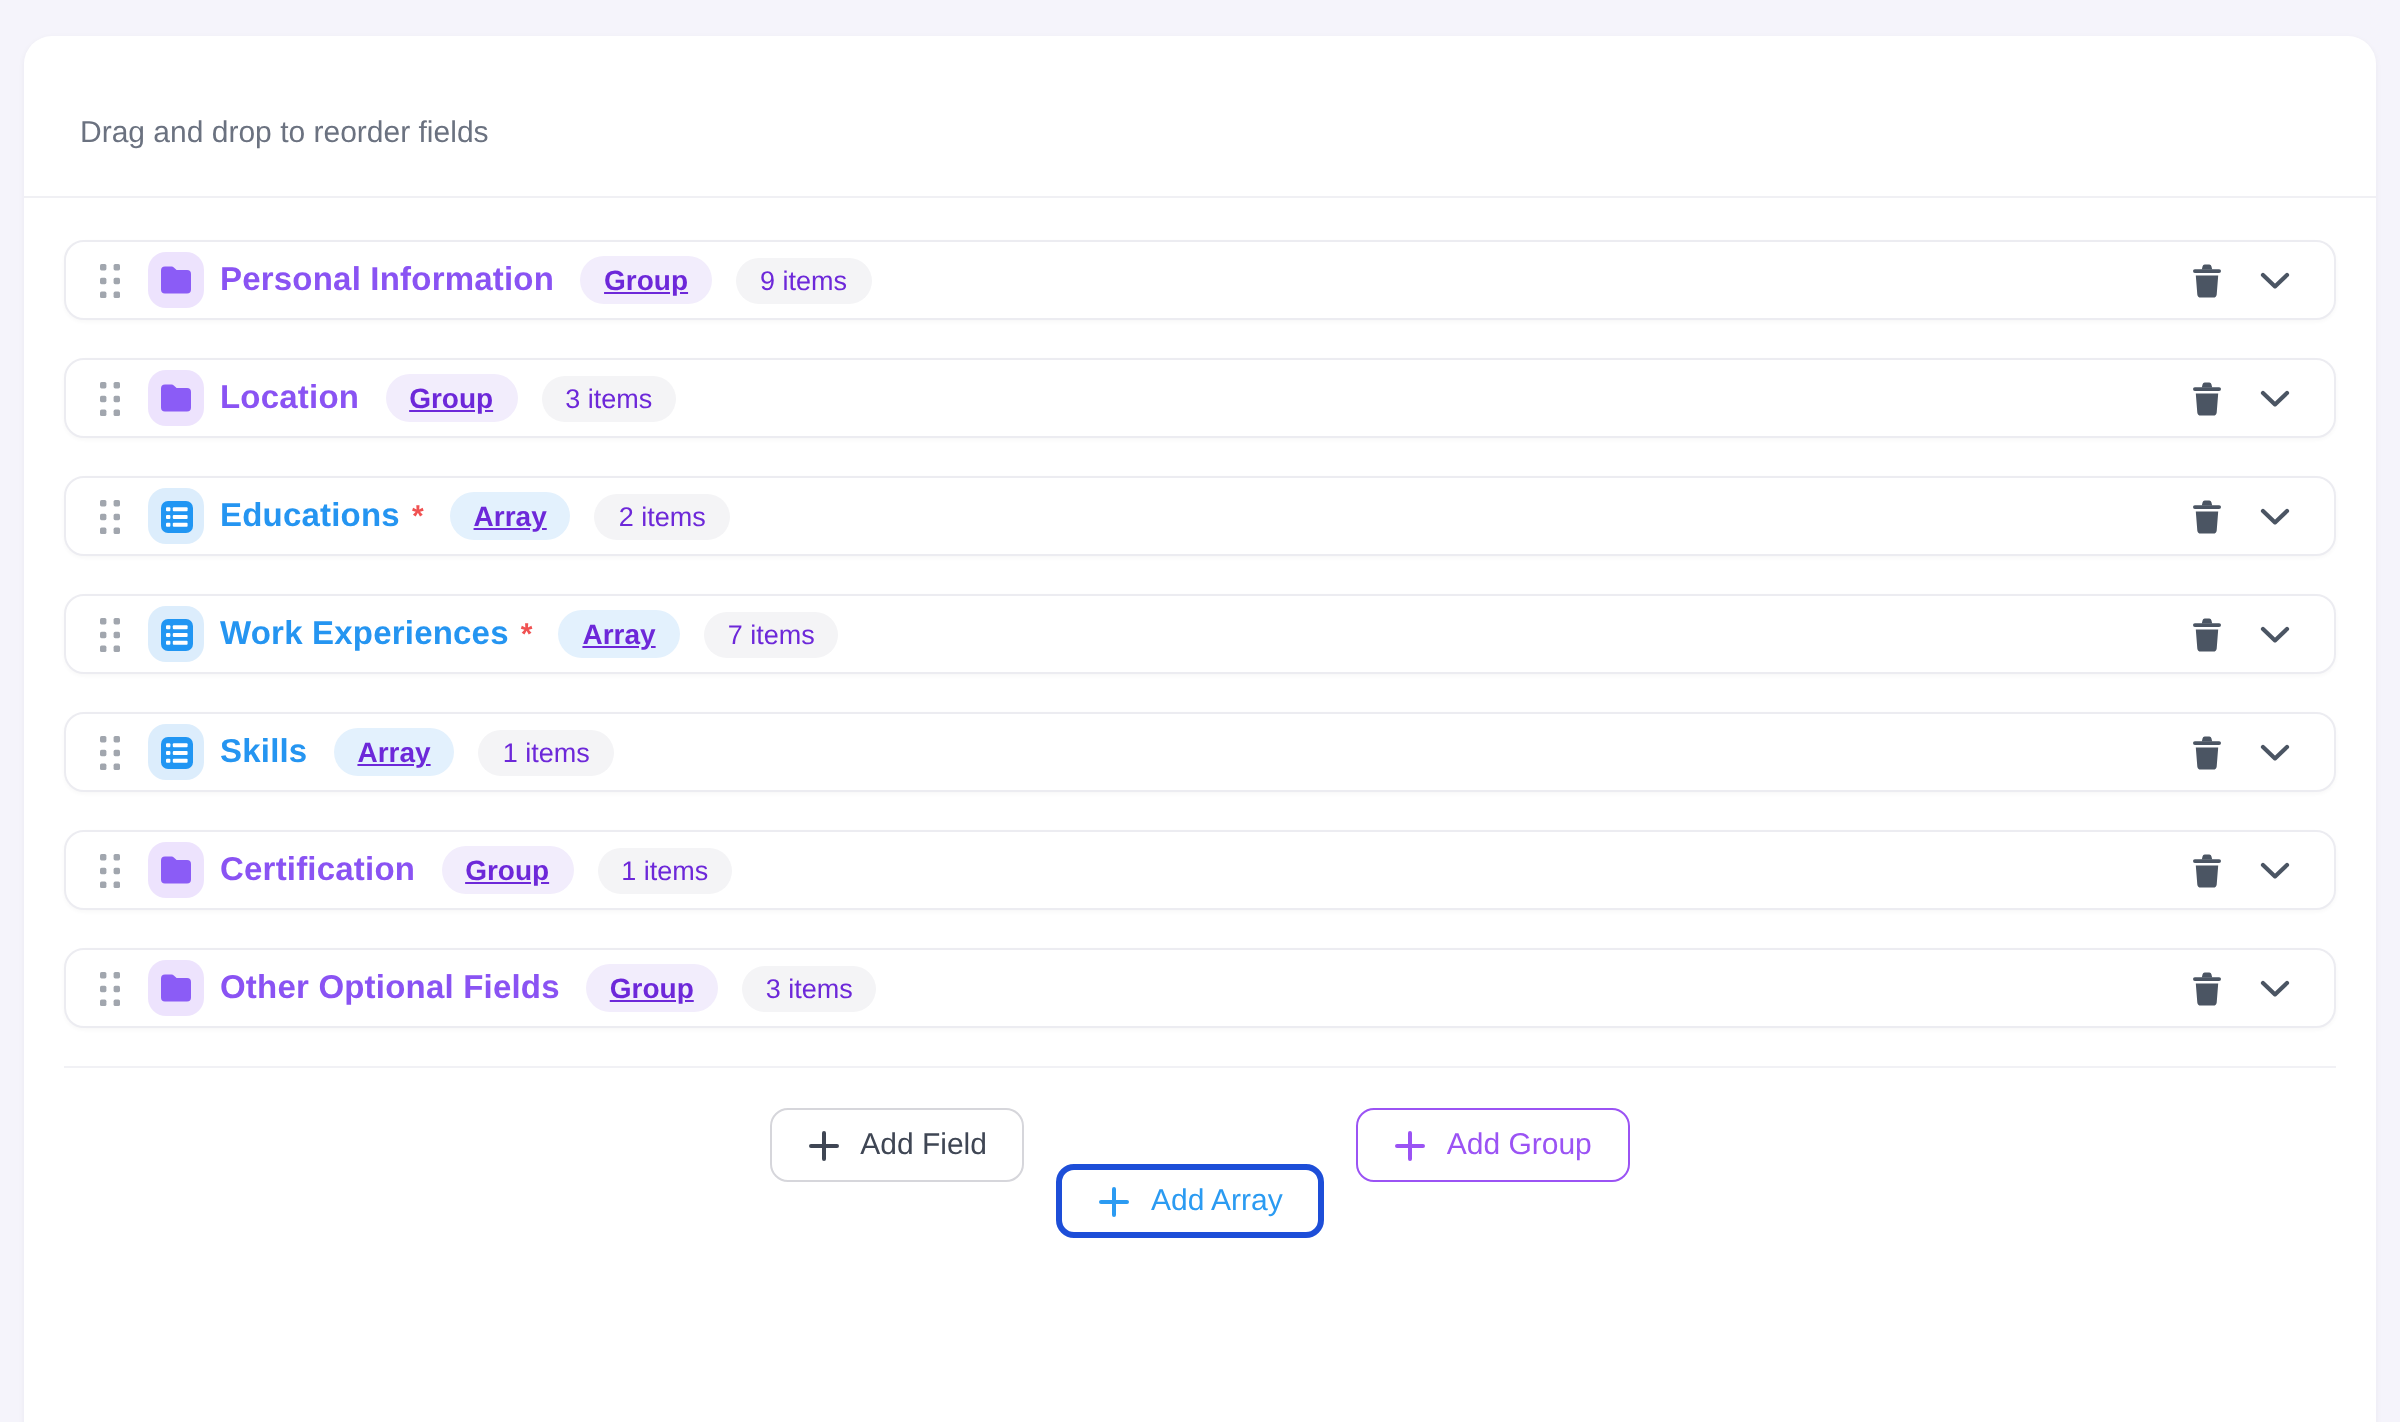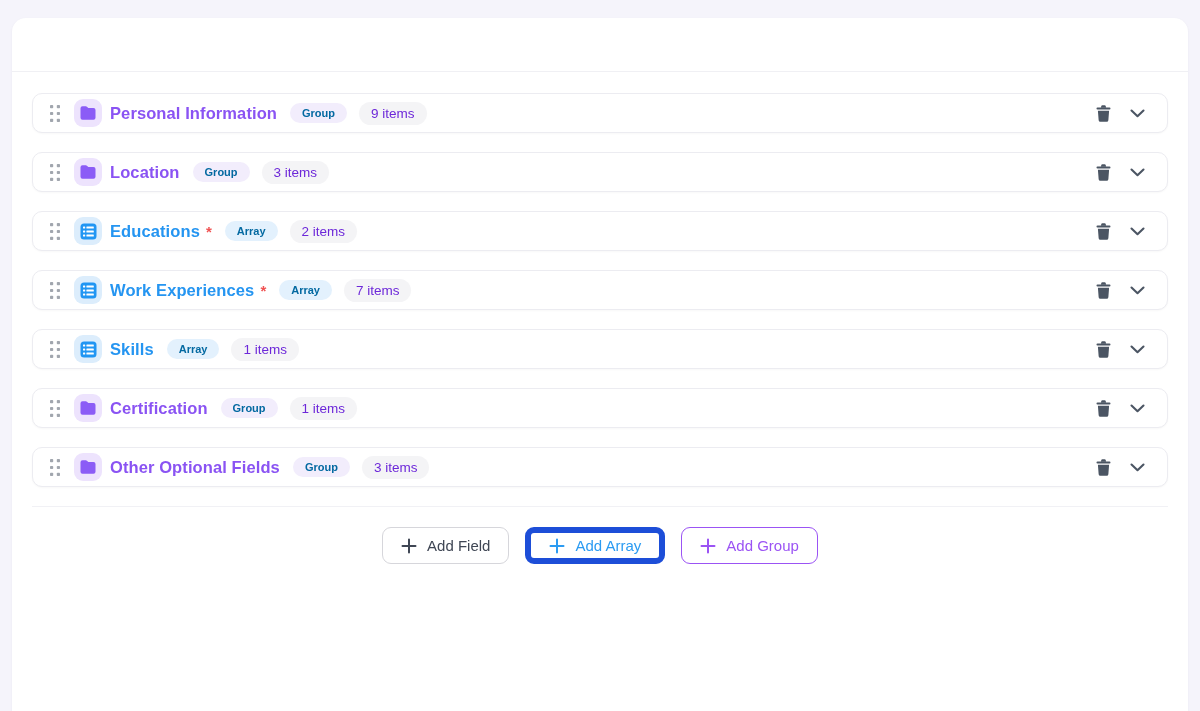--- a/index.html
+++ b/index.html
@@ -26,42 +26,42 @@
     display: flex; align-items: center; justify-content: center; margin-right: 8px;
   }
   .icon-wrap.group { background: #ede3fd; }
   .icon-wrap.array { background: #dcedfc; }
   .label { font-size: 16.5px; font-weight: 600; letter-spacing: .1px; }
   .label.group-c { color: #8a53f3; }
   .label.array-c { color: #2595f1; }
   .req { color: #f05252; font-weight: 700; font-size: 15px; margin-left: 6px; }
   .badge {
     margin-left: 13px; padding: 4px 12px; border-radius: 999px;
-    font-size: 11px; font-weight: 700; color: #0369a1; white-space: nowrap;
+    font-size: 14px; font-weight: 700; color: #6d28d9; white-space: nowrap; text-decoration: underline;
   }
   .badge-group { background: #f2edfc; }
   .badge-array { background: #e3f1fd; text-align: center; }
   .items {
     margin-left: 12px; padding: 4px 12px; border-radius: 999px;
     background: #f4f4f6; color: #6d28d9; font-size: 13.5px; white-space: nowrap;
   }
   .spacer { flex: 1; }
   .iconbtn { background: none; border: none; padding: 4px; cursor: pointer; display: flex; align-items: center; }
   .iconbtn + .iconbtn { margin-left: 11px; }
   .footer {
     margin: 0 20px; border-top: 1px solid #f1f1f5;
     display: flex; justify-content: center; gap: 16px; padding: 20px 0;
   }
   .btn {
     display: inline-flex; align-items: center; gap: 10px; height: 37px;
     padding: 0 18px; border-radius: 9px; background: #fff;
     font-family: Liberation Sans, sans-serif; font-size: 15px; font-weight: 500; cursor: pointer;
   }
   .btn-field { border: 1px solid #d6d6db; color: #3f4654; }
-  .btn-array { border: 6px solid #1d4ed8; color: #2b9bf2; }
+  .btn-array { border: 3px solid #1d4ed8; color: #2b9bf2; margin-top: 28px; }
   .btn-group { border: 1px solid #9b53f4; color: #9b53f4; }
 </style>
 </head>
 <body>
 
 <svg width="0" height="0" style="position:absolute">
   <defs>
     <g id="grip">
       <rect x="0" y="0" width="3.2" height="3.2" rx="0.8"></rect>
         <rect x="6.8" y="0" width="3.2" height="3.2" rx="0.8"></rect>
@@ -87,20 +87,21 @@
       <path d="M4.9 2.8 L5.3 1.1 a1.1 1.1 0 0 1 1.05 -0.85 h2.3 a1.1 1.1 0 0 1 1.05 0.85 L10.1 2.8 z"></path>
       <path d="M1.9 5.7 h11.2 l-0.75 9.5 a1.7 1.7 0 0 1 -1.7 1.55 H4.35 a1.7 1.7 0 0 1 -1.7 -1.55 z"></path>
     </g>
     <path id="chevron" d="M1.5 1.5 L7.5 7.2 L13.5 1.5" fill="none" stroke-width="2.1" stroke-linecap="round" stroke-linejoin="round"></path>
     <path id="plus" d="M8 1.5 V14.5 M1.5 8 H14.5" fill="none" stroke-width="2" stroke-linecap="round"></path>
   </defs>
 </svg>
 
 <div class="card">
   <div class="card-header">
+    <div class="page-subtitle">Drag and drop to reorder fields</div>
   </div>
 
   <div class="list">
 
     <div class="row">
       <span class="grip">
           <svg width="11" height="17" fill="#a1a6ae">
             <use href="#grip"></use>
           </svg>
         </span>

